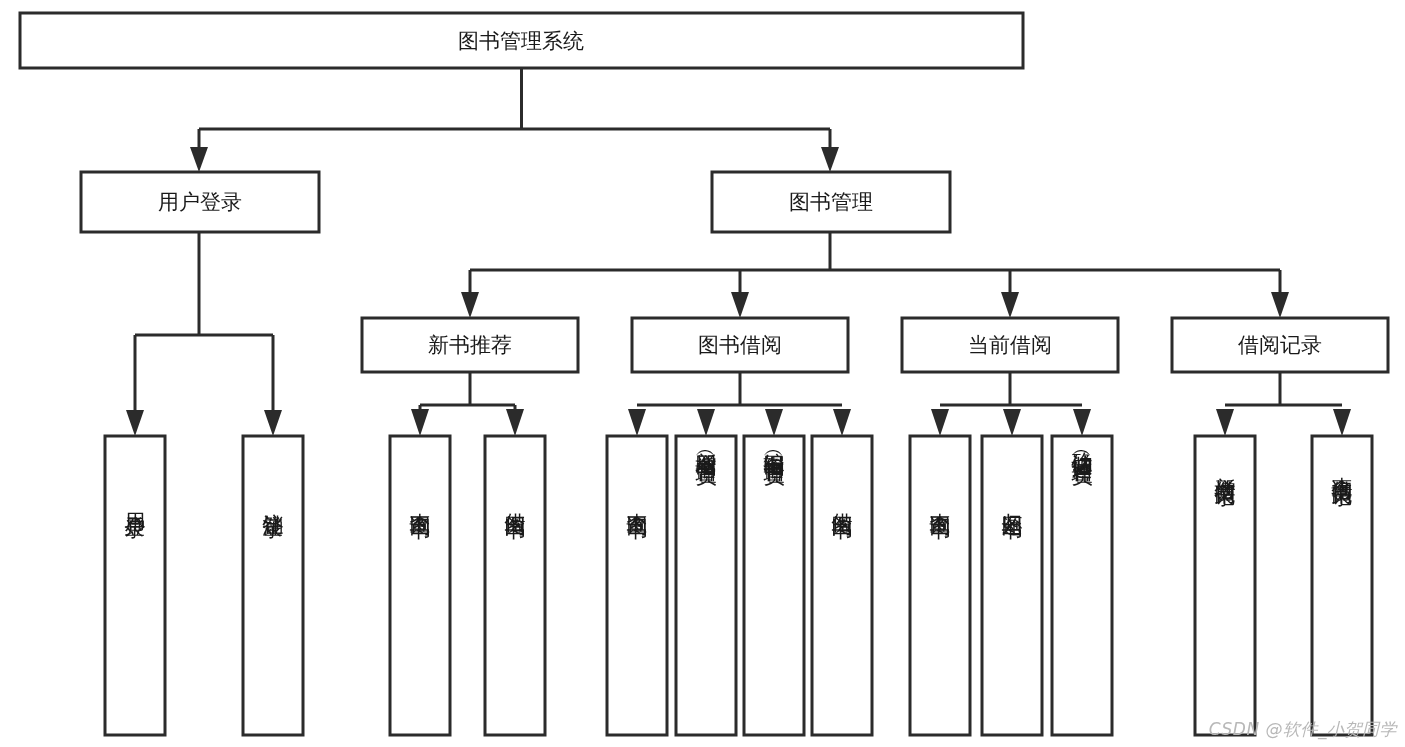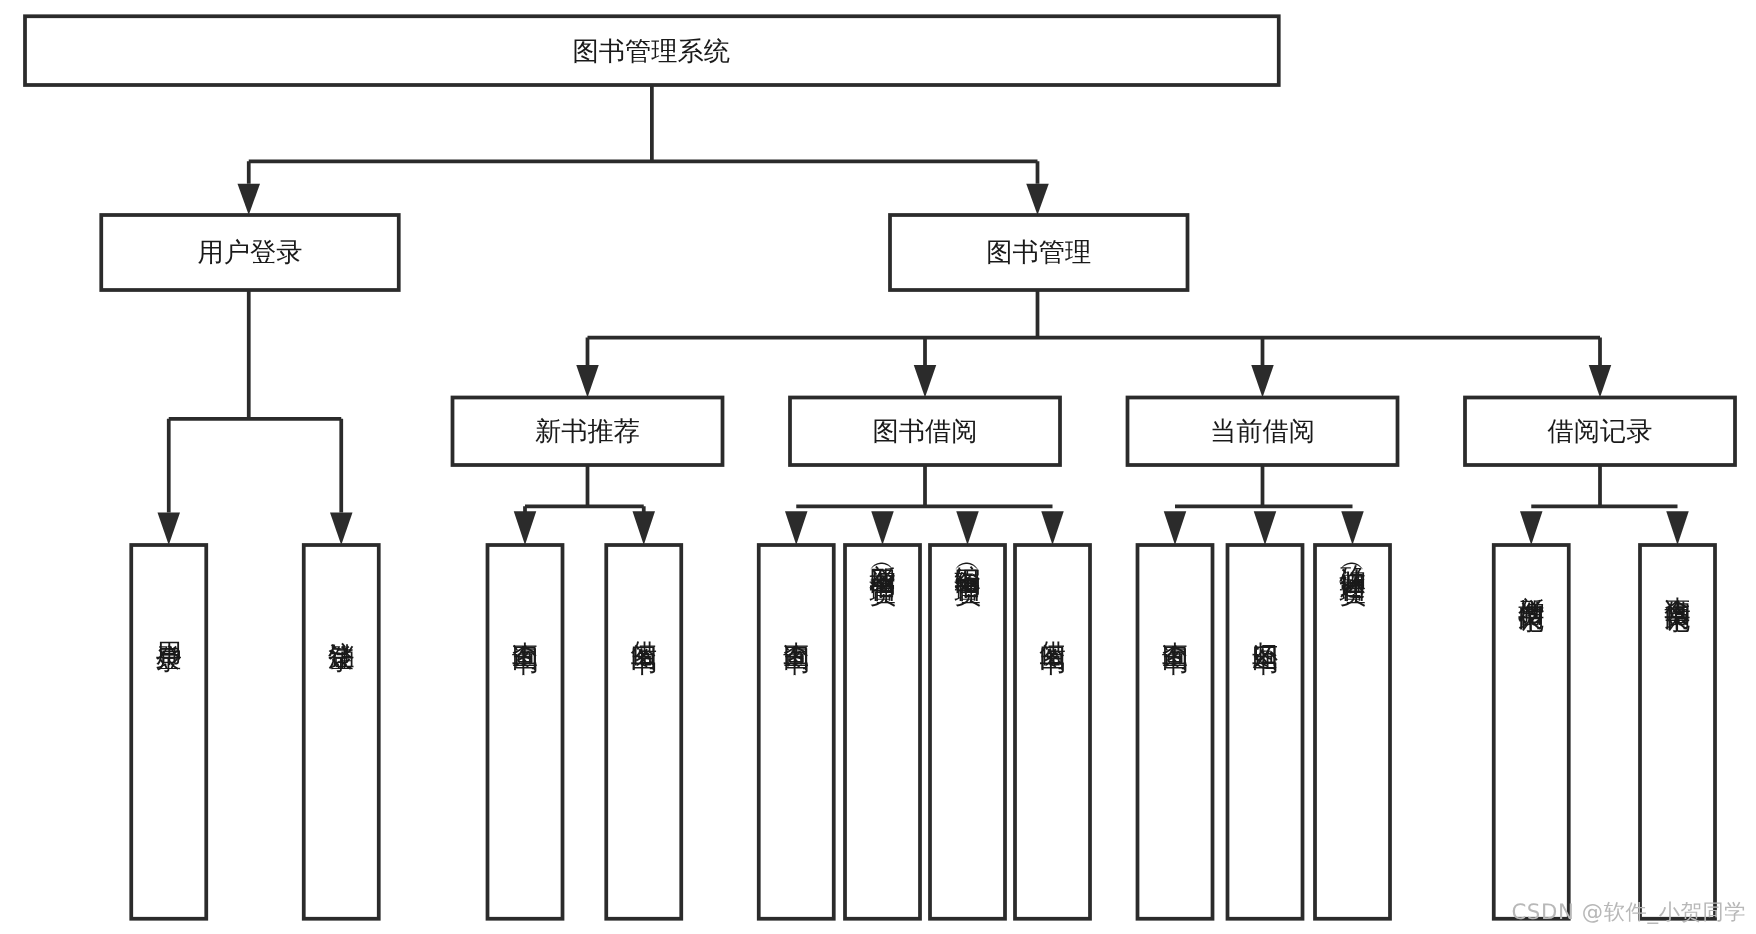--- a/index.html
+++ b/index.html
@@ -60,20 +60,21 @@
   .watermark {
     position: absolute;
     right: 8px;
     bottom: 6px;
     font-family: "DejaVu Sans", "Liberation Sans", sans-serif;
     font-size: 17px;
     color: #b8b8b8;
     white-space: nowrap;
     pointer-events: none;
     letter-spacing: 0.5px;
+    font-style: italic;
   }
 </style>
 </head>
 <body>
 
 <div id="diagram-root">
 
   <svg id="flowchart" viewBox="0 0 1405 747" xmlns="http://www.w3.org/2000/svg">
 
     <g>

